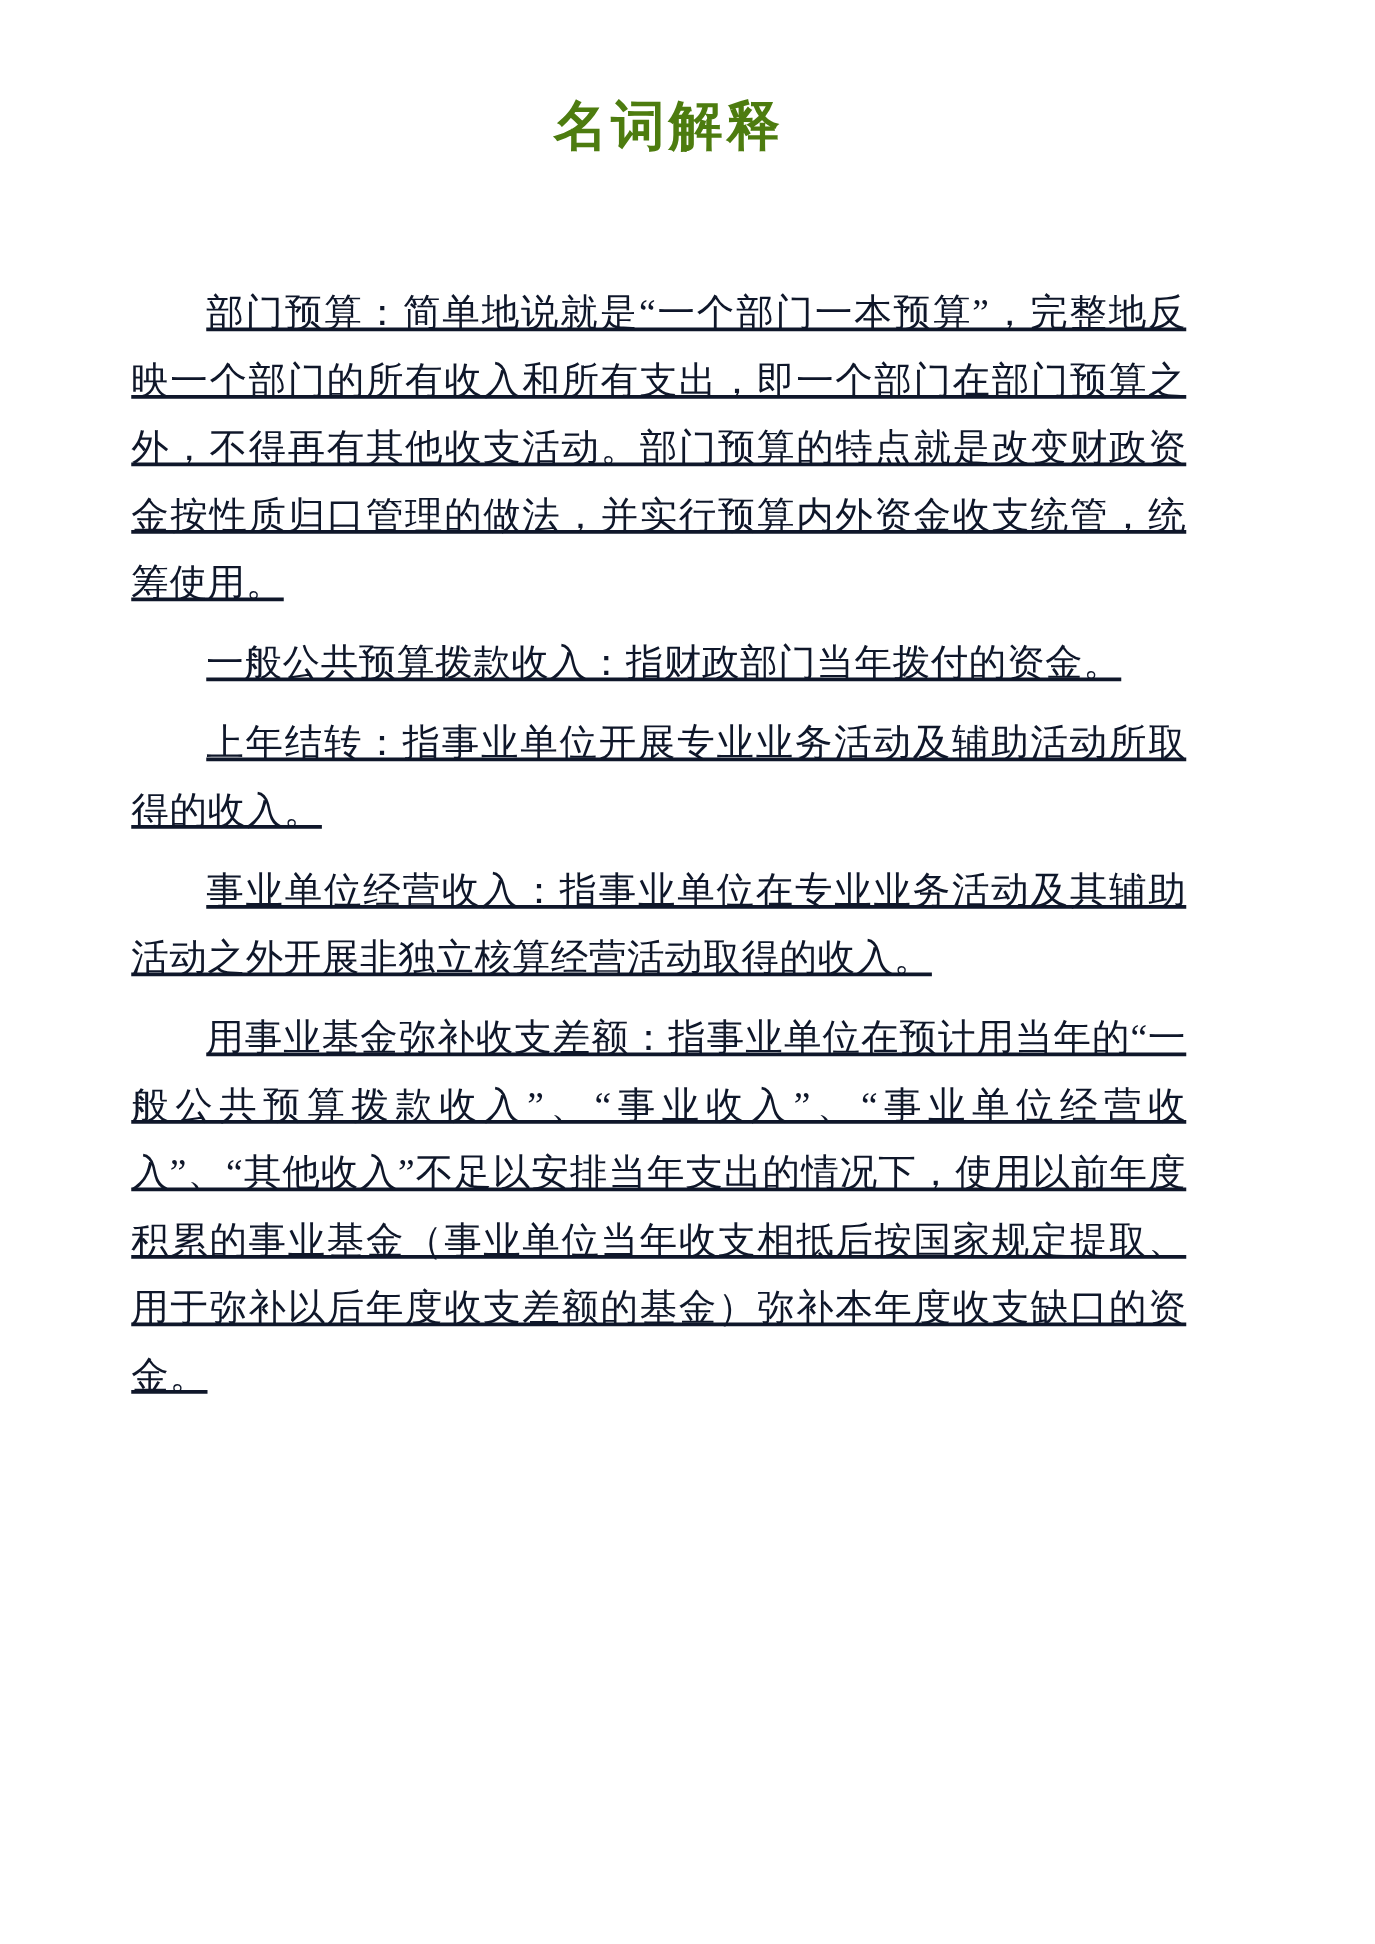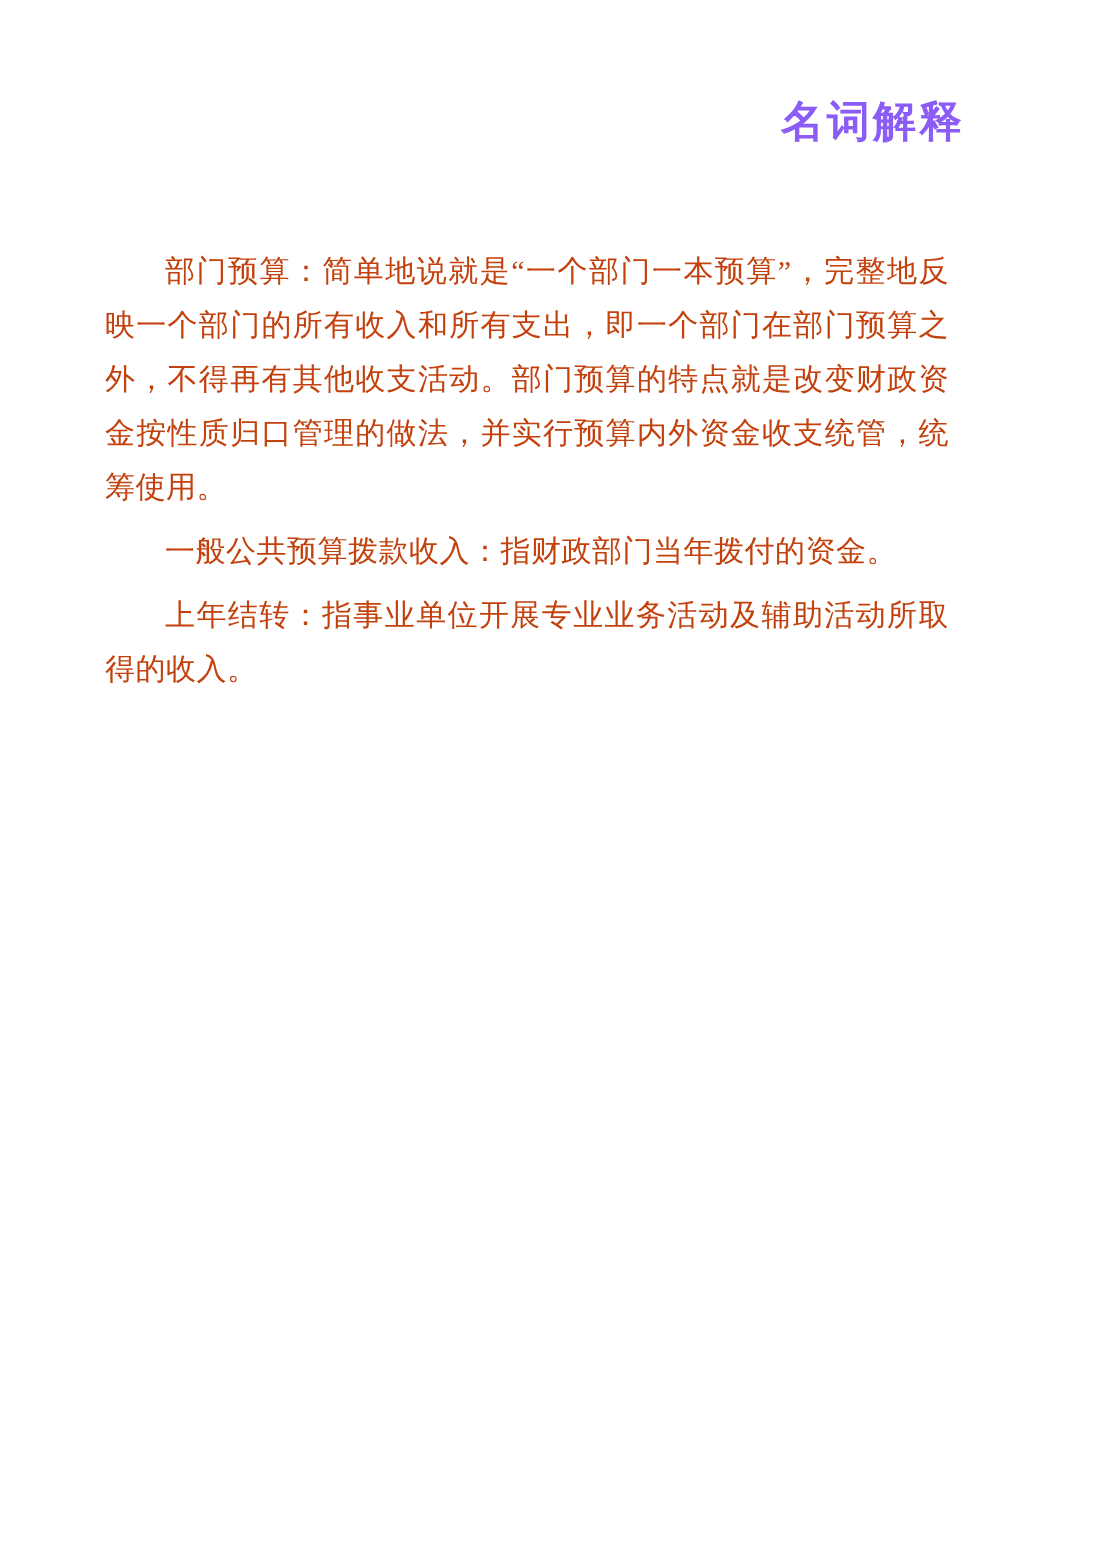--- a/index.html
+++ b/index.html
@@ -11,46 +11,49 @@
     position: relative;
     width: 1100px;
     height: 1555px;
     background: #ffffff;
     overflow: hidden;
     font-family: "Liberation Serif", "DejaVu Serif", serif;
     color: #1c1c1c;
   }
   .doc-title {
     margin: 0 135px 0 105px;
-    padding-top: 96px;
+    padding-top: 76px;
     font-size: 43px;
     line-height: 52px;
     font-weight: 700;
     letter-spacing: 3px;
-    text-align: right;
-    color: #8b5cf6;
+    text-align: center;
+    color: #4d7c0f;
   }
   .doc-body {
     margin: 96px 135px 0 105px;
   }
   .doc-body p {
     margin: 0 16px 10px 0;
     font-size: 30px;
     line-height: 54px;
     letter-spacing: 0.5px;
     text-align: justify;
     text-justify: inter-ideograph;
     text-indent: 2em;
-    color: #c2410c;
+    color: #0f172a;
+    text-decoration: underline;
   }
 </style>
 </head>
 <body>
 
 <div class="page">
   <h1 class="doc-title">名词解释</h1>
 
   <div class="doc-body">
     <p>部门预算：简单地说就是“一个部门一本预算”，完整地反映一个部门的所有收入和所有支出，即一个部门在部门预算之外，不得再有其他收支活动。部门预算的特点就是改变财政资金按性质归口管理的做法，并实行预算内外资金收支统管，统筹使用。</p>
     <p>一般公共预算拨款收入：指财政部门当年拨付的资金。</p>
     <p>上年结转：指事业单位开展专业业务活动及辅助活动所取得的收入。</p>
+    <p>事业单位经营收入：指事业单位在专业业务活动及其辅助活动之外开展非独立核算经营活动取得的收入。</p>
+    <p>用事业基金弥补收支差额：指事业单位在预计用当年的“一般公共预算拨款收入”、“事业收入”、“事业单位经营收入”、“其他收入”不足以安排当年支出的情况下，使用以前年度积累的事业基金（事业单位当年收支相抵后按国家规定提取、用于弥补以后年度收支差额的基金）弥补本年度收支缺口的资金。</p>
   </div>
 </div>
 
 </body></html>

